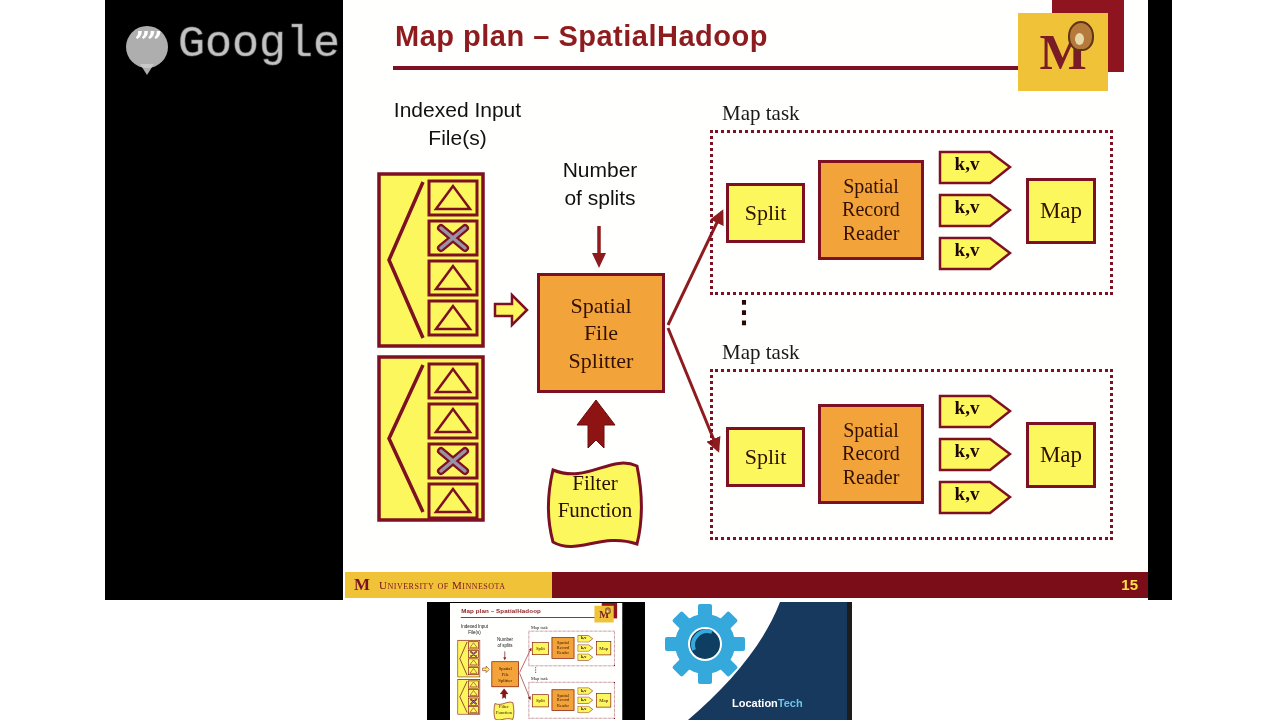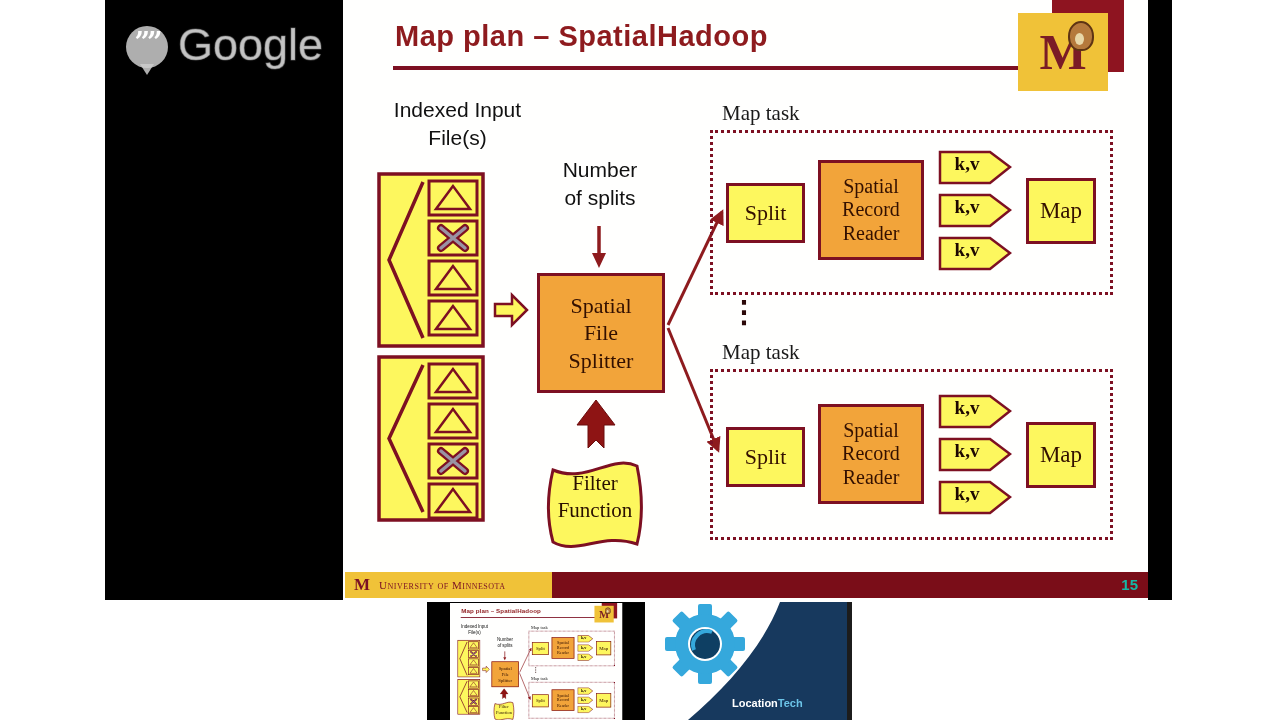--- a/index.html
+++ b/index.html
@@ -38,31 +38,31 @@
   .filter-text{position:absolute;left:0;top:20px;width:112px;text-align:center;
     font-family:"Liberation Serif",serif;font-size:21px;color:#2a1000;line-height:1.3;}
   
   .footer-gold{position:absolute;left:2px;top:572px;width:207px;height:26px;background:#f0c238;
     display:flex;align-items:center;}
   .footer-m{font-family:"Liberation Serif",serif;font-weight:bold;font-size:17px;color:#7a1024;margin-left:9px;}
   .footer-org{font-family:"Liberation Serif",serif;font-variant:small-caps;font-size:11px;
     color:#7a1024;margin-left:9px;letter-spacing:.5px;}
   .footer-maroon{position:absolute;left:209px;top:572px;width:596px;height:26px;background:#7a0d18;}
   .page-num{position:absolute;right:10px;top:0;height:26px;line-height:26px;
-    color:#14b8a6;font-weight:bold;font-size:15px;}
+    color:#fde047;font-weight:bold;font-size:15px;}
   
   .watermark{position:absolute;left:126px;top:22px;z-index:20;display:flex;align-items:flex-start;}
   .hangouts-bubble{position:relative;width:42px;height:42px;border-radius:50%;
     background:rgba(205,205,205,.85);margin-top:4px;}
   .hangouts-bubble .q{position:absolute;left:0;top:1px;width:42px;text-align:center;
     color:#fff;font-size:27px;font-weight:bold;font-family:"DejaVu Serif",serif;letter-spacing:-3px;}
   .hangouts-tail{position:absolute;left:14px;top:38px;width:0;height:0;
     border-left:7px solid transparent;border-right:7px solid transparent;
     border-top:11px solid rgba(205,205,205,.85);}
-  .gtext{font-family:Liberation Sans, sans-serif;font-size:45px;line-height:1;margin-left:10px;
+  .gtext{font-family:Liberation Mono, monospace;font-size:45px;line-height:1;margin-left:10px;
     color:rgba(240,240,240,.78);-webkit-text-stroke:1px rgba(130,130,130,.45);
     text-shadow:0 0 2px rgba(120,120,120,.35);}
   
   .thumb1{position:absolute;left:427px;top:602px;width:218px;height:118px;background:#000;overflow:hidden;}
   .thumb-mount{position:absolute;left:23px;top:1px;width:0;height:0;}
   .mini-slide{left:0 !important;top:0 !important;transform:scale(0.214);transform-origin:0 0;}
   .thumb2{position:absolute;left:652px;top:602px;width:200px;height:118px;background:#fff;overflow:hidden;text-align:center;}
   .abs{position:absolute;}
 </style>
 </head>

